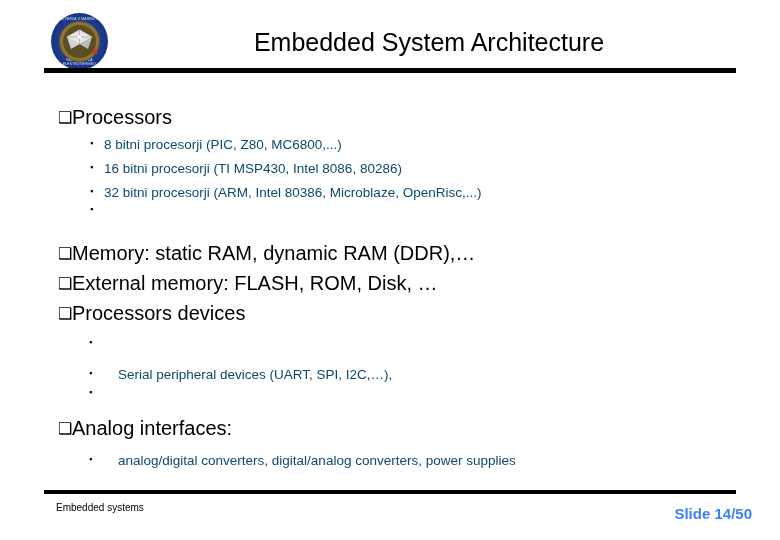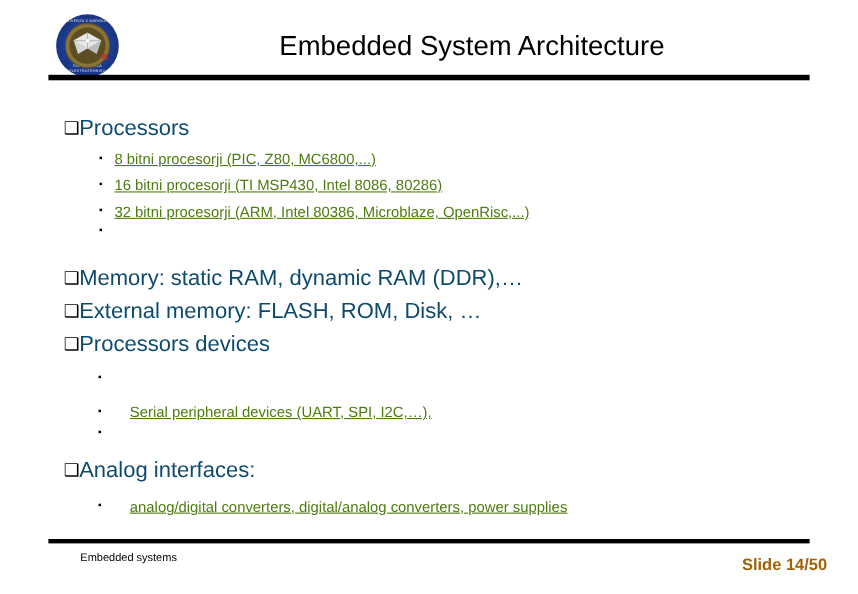--- a/index.html
+++ b/index.html
@@ -120,73 +120,72 @@
     font-size: 16px;
     line-height: 1;
     color: #000;
     flex: 0 0 auto;
     position: relative;
     top: -1px;
   }
   .l1 .txt {
     font-size: 20px;
     line-height: 24px;
-    color: #0c4a6e;
+    color: #000000;
   }
 
   .l2 {
     position: absolute;
     display: flex;
     align-items: baseline;
     white-space: nowrap;
   }
   .l2 .bullet {
     font-size: 9px;
     line-height: 1;
     color: #000;
     flex: 0 0 auto;
     position: relative;
     top: -3px;
   }
   .l2 .txt {
     font-size: 13.5px;
     line-height: 18px;
-    color: #4d7c0f;
-    text-decoration: underline;
+    color: #0c4a6e;
   }
   .l2.gap-narrow .bullet { width: 14px; }
   .l2.gap-wide .bullet { width: 29px; }
 
   
   .hrule-bottom {
     position: absolute;
     left: 44px;
     top: 490px;
     width: 692px;
     height: 4px;
     background: #000000;
   }
   .footer-left {
     position: absolute;
-    left: 49px;
+    left: 32px;
     top: 501px;
     font-size: 10px;
     line-height: 13px;
     color: #000;
     white-space: nowrap;
     padding-left: 24px;
   }
   .footer-right {
     position: absolute;
     right: 28px;
     top: 504px;
     font-size: 15px;
     line-height: 19px;
     font-weight: bold;
-    color: #a16207;
+    color: #3b82f6;
     white-space: nowrap;
   }
 </style>
 </head>
 <body>
 
 <div class="slide">
 
   <div class="logo">
     <div class="ring-outer"></div>

